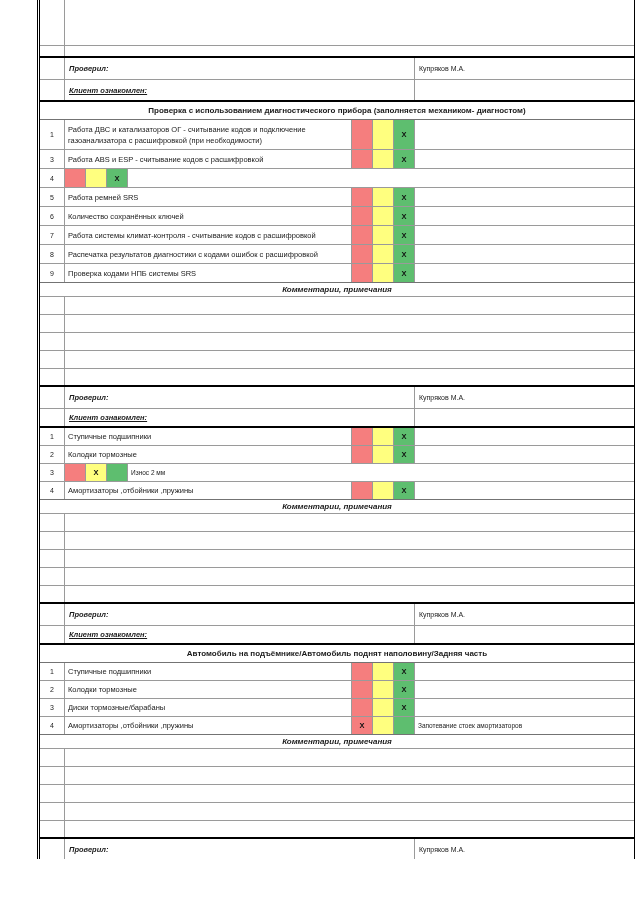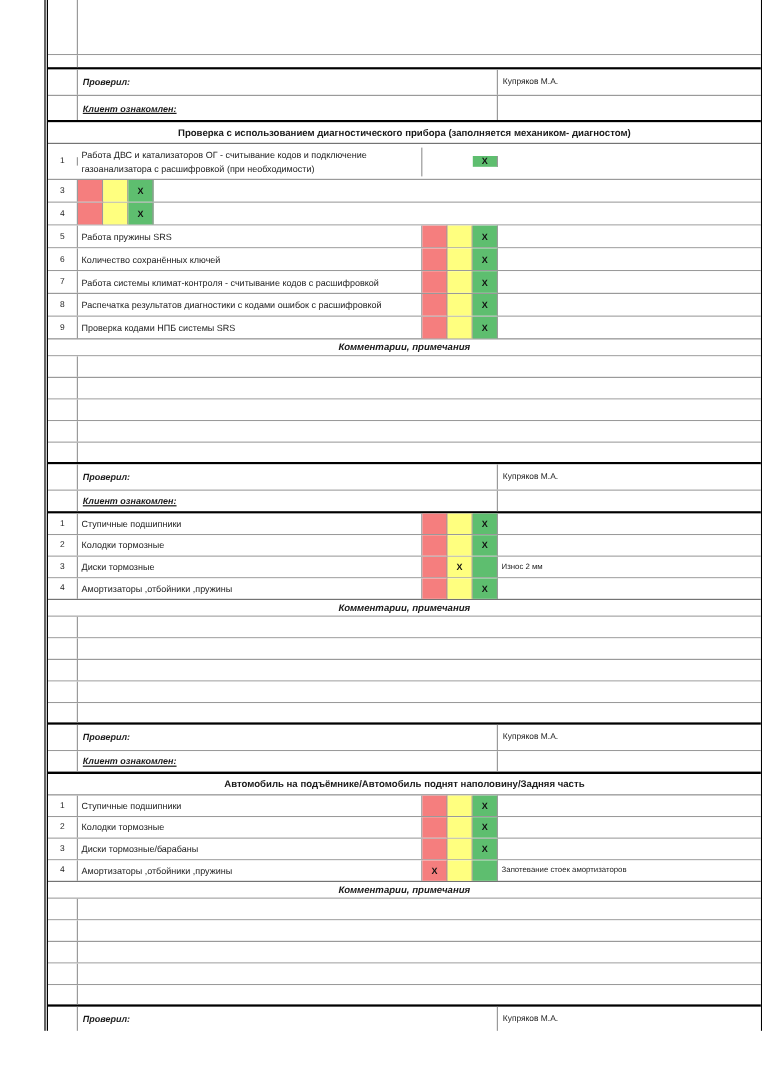--- a/index.html
+++ b/index.html
@@ -23,21 +23,21 @@
   .num{width:25px;justify-content:center;font-size:7px;color:#222;}
   .txt{width:287px;padding:1px 3px;font-size:7.5px;line-height:11px;}
   .mark{width:21px;justify-content:center;font-size:7.5px;font-weight:bold;color:#111;}
   .note{flex:1;padding:0 3px;font-size:6.5px;color:#222;}
   .plabel{width:350px;padding:0 4px;font-size:7.5px;font-weight:bold;font-style:italic;}
   .pvalue{flex:1;padding:0 4px;font-size:7px;}
   .full{flex:1;justify-content:center;}
   .fill{flex:1;}
   
   .h46{height:46px;} .h12{height:12px;} .h22{height:22px;} .h20{height:20px;}
-  .h19{height:19px;} .h18{height:18px;} .h30{height:30px;align-items:center;} .h14{height:14px;}
+  .h19{height:19px;} .h18{height:18px;} .h30{height:30px;} .h14{height:14px;}
   .sec-title{font-size:8px;font-weight:bold;text-align:center;}
   .com-title{font-size:8px;font-weight:bold;font-style:italic;text-align:right;}
 </style>
 </head>
 <body>
 
 <div class="sheet">
 
   <div class="row h46">
     <div class="c num"></div>
@@ -66,35 +66,36 @@
   <div class="row h30">
     <div class="c num">1</div>
     <div class="c txt">Работа ДВС и катализаторов ОГ - считывание кодов и подключение газоанализатора с расшифровкой (при необходимости)</div>
     <div class="c mark" style="background: rgb(245, 126, 126);"></div>
     <div class="c mark" style="background: rgb(255, 255, 127);"></div>
     <div class="c mark" style="background: rgb(94, 190, 111);">X</div>
     <div class="c note last"></div>
   </div>
   <div class="row h19">
     <div class="c num">3</div>
+    <div class="c txt">Работа ABS и ESP - считывание кодов с расшифровкой</div>
     <div class="c mark" style="background: rgb(245, 126, 126);"></div>
     <div class="c mark" style="background: rgb(255, 255, 127);"></div>
     <div class="c mark" style="background: rgb(94, 190, 111);">X</div>
     <div class="c note last"></div>
   </div>
   <div class="row h19">
     <div class="c num">4</div>
     <div class="c mark" style="background: rgb(245, 126, 126);"></div>
     <div class="c mark" style="background: rgb(255, 255, 127);"></div>
     <div class="c mark" style="background: rgb(94, 190, 111);">X</div>
     <div class="c note last"></div>
   </div>
   <div class="row h19">
     <div class="c num">5</div>
-    <div class="c txt">Работа пружины SRS</div>
+    <div class="c txt">Работа ремней SRS</div>
     <div class="c mark" style="background: rgb(245, 126, 126);"></div>
     <div class="c mark" style="background: rgb(255, 255, 127);"></div>
     <div class="c mark" style="background: rgb(94, 190, 111);">X</div>
     <div class="c note last"></div>
   </div>
   <div class="row h19">
     <div class="c num">6</div>
     <div class="c txt">Количество сохранённых ключей</div>
     <div class="c mark" style="background: rgb(245, 126, 126);"></div>
     <div class="c mark" style="background: rgb(255, 255, 127);"></div>
@@ -173,21 +174,20 @@
   <div class="row h18">
     <div class="c num">2</div>
     <div class="c txt">Колодки тормозные</div>
     <div class="c mark" style="background: rgb(245, 126, 126);"></div>
     <div class="c mark" style="background: rgb(255, 255, 127);"></div>
     <div class="c mark" style="background: rgb(94, 190, 111);">X</div>
     <div class="c note last"></div>
   </div>
   <div class="row h18">
     <div class="c num">3</div>
-    <div class="c txt">Диски тормозные</div>
     <div class="c mark" style="background: rgb(245, 126, 126);"></div>
     <div class="c mark" style="background: rgb(255, 255, 127);">X</div>
     <div class="c mark" style="background: rgb(94, 190, 111);"></div>
     <div class="c note last">Износ 2 мм</div>
   </div>
   <div class="row h18 db">
     <div class="c num">4</div>
     <div class="c txt">Амортизаторы ,отбойники ,пружины</div>
     <div class="c mark" style="background: rgb(245, 126, 126);"></div>
     <div class="c mark" style="background: rgb(255, 255, 127);"></div>

